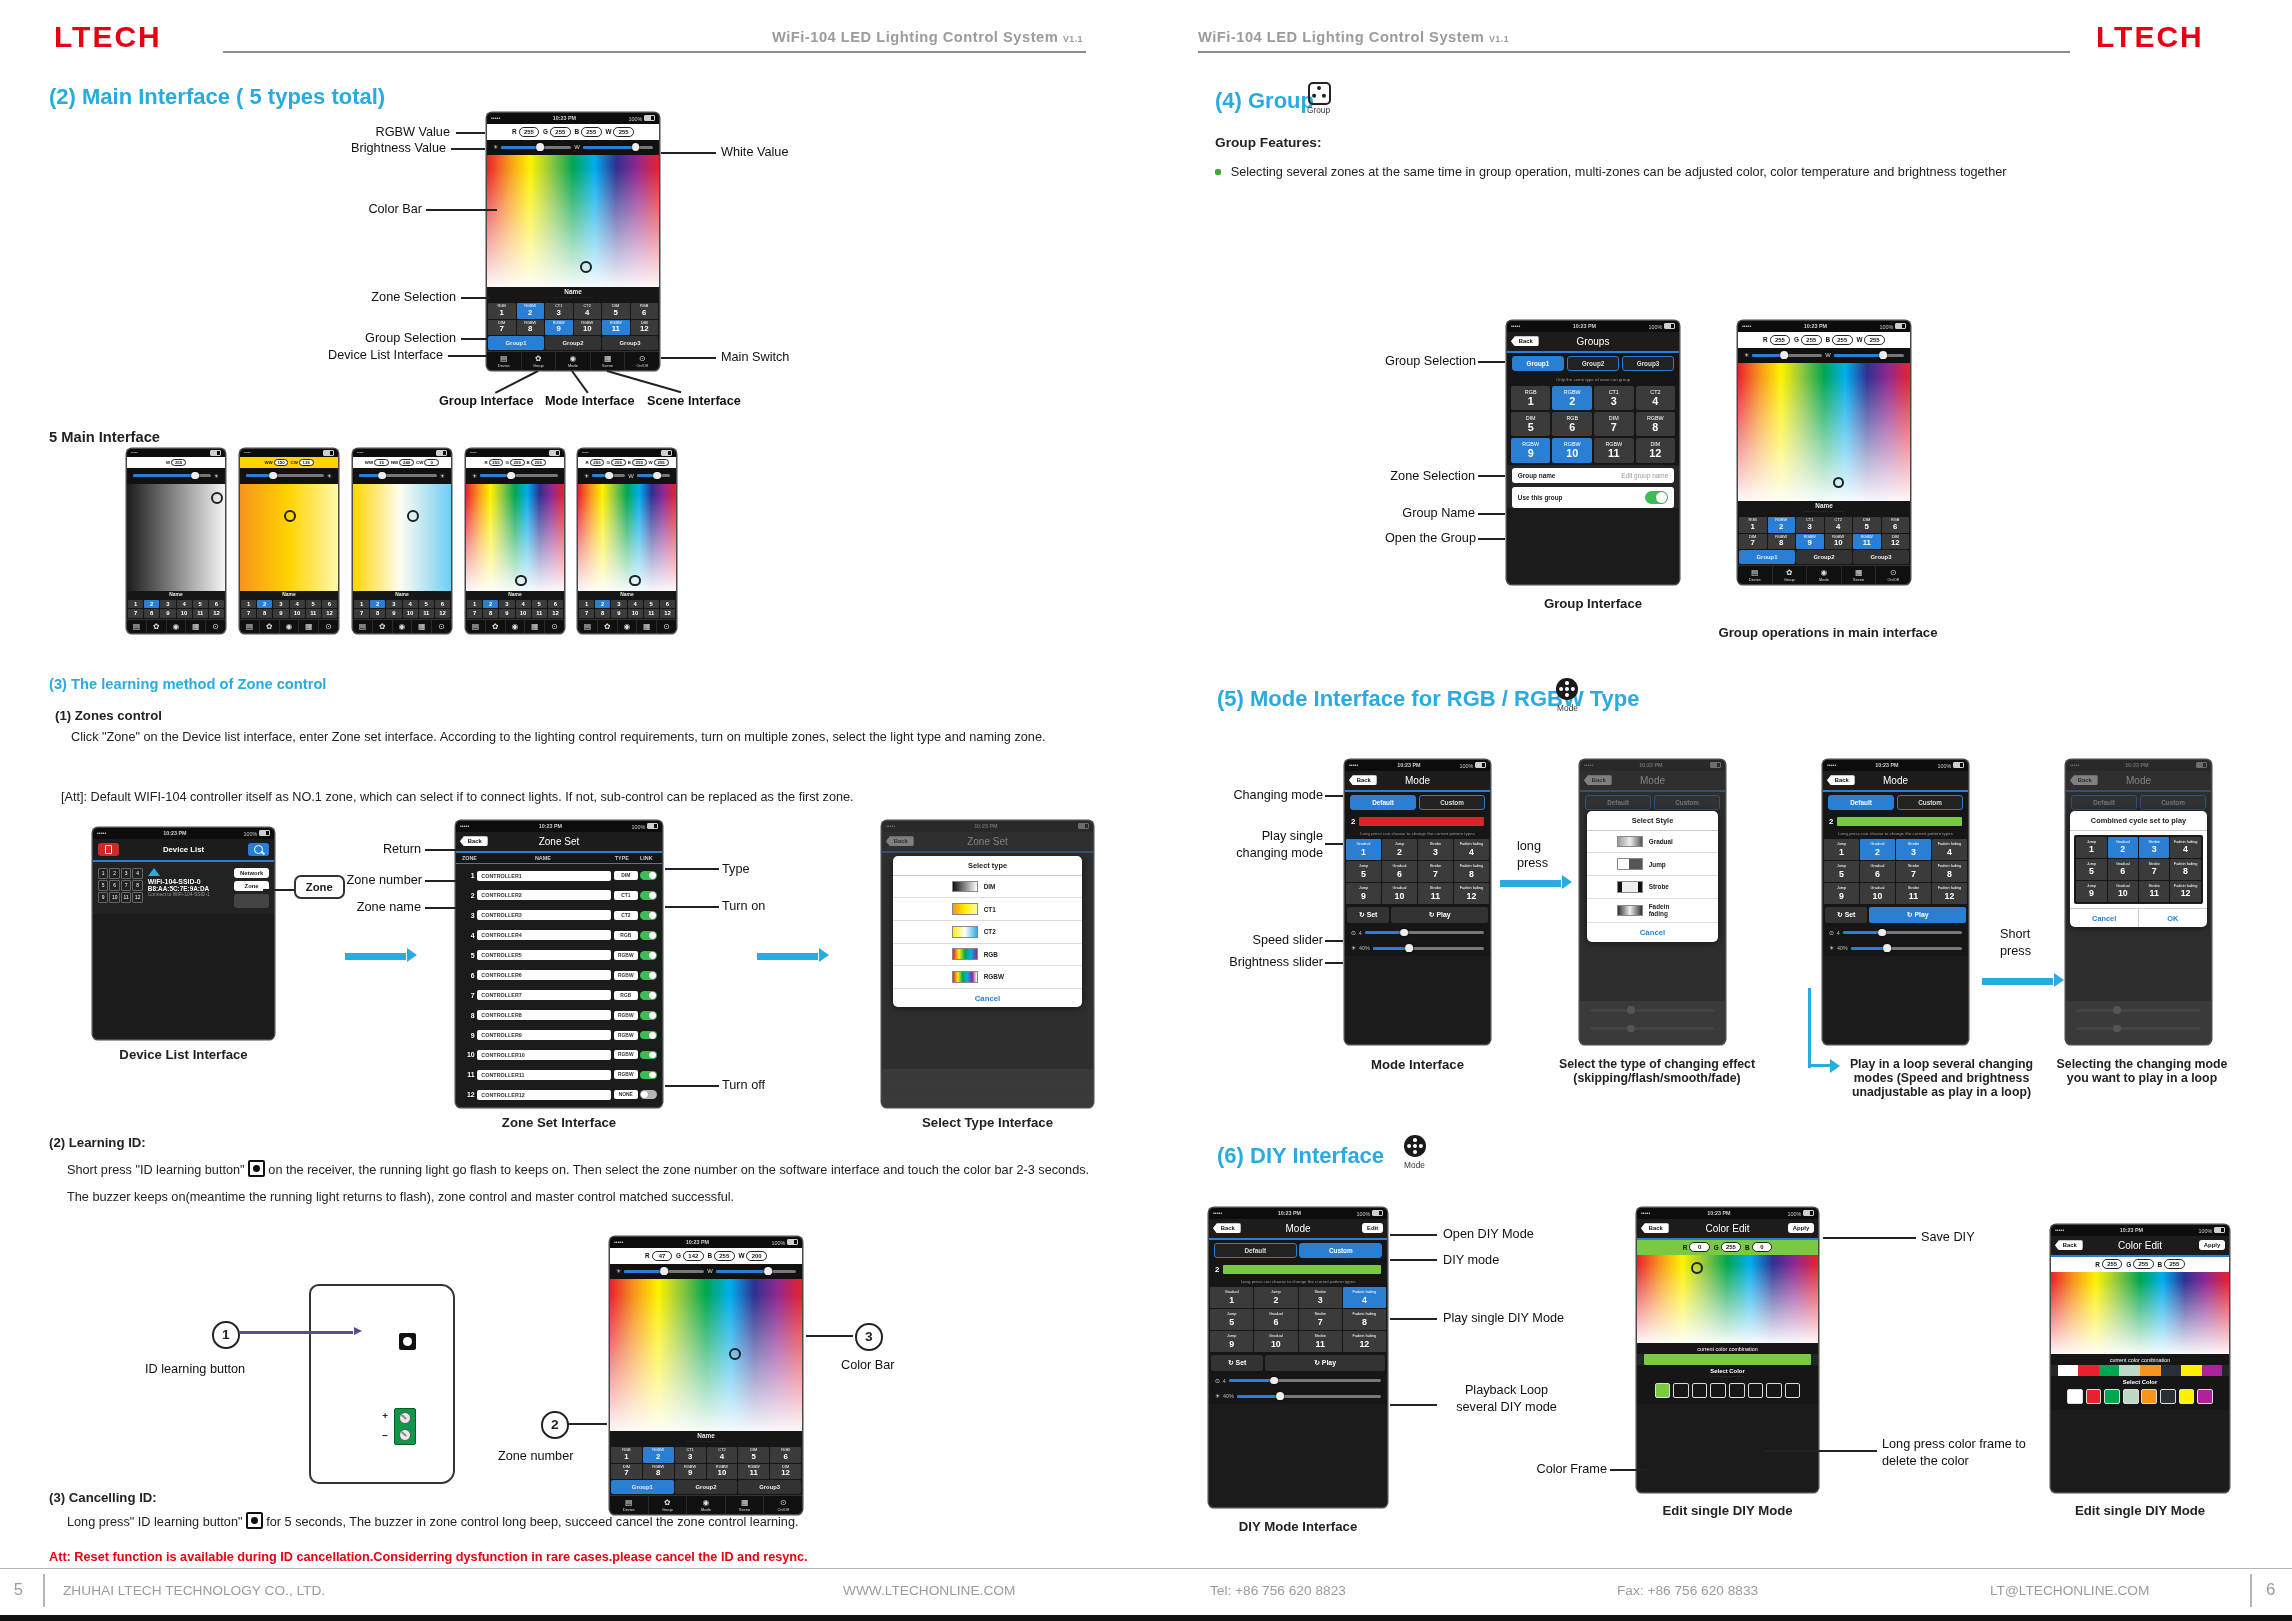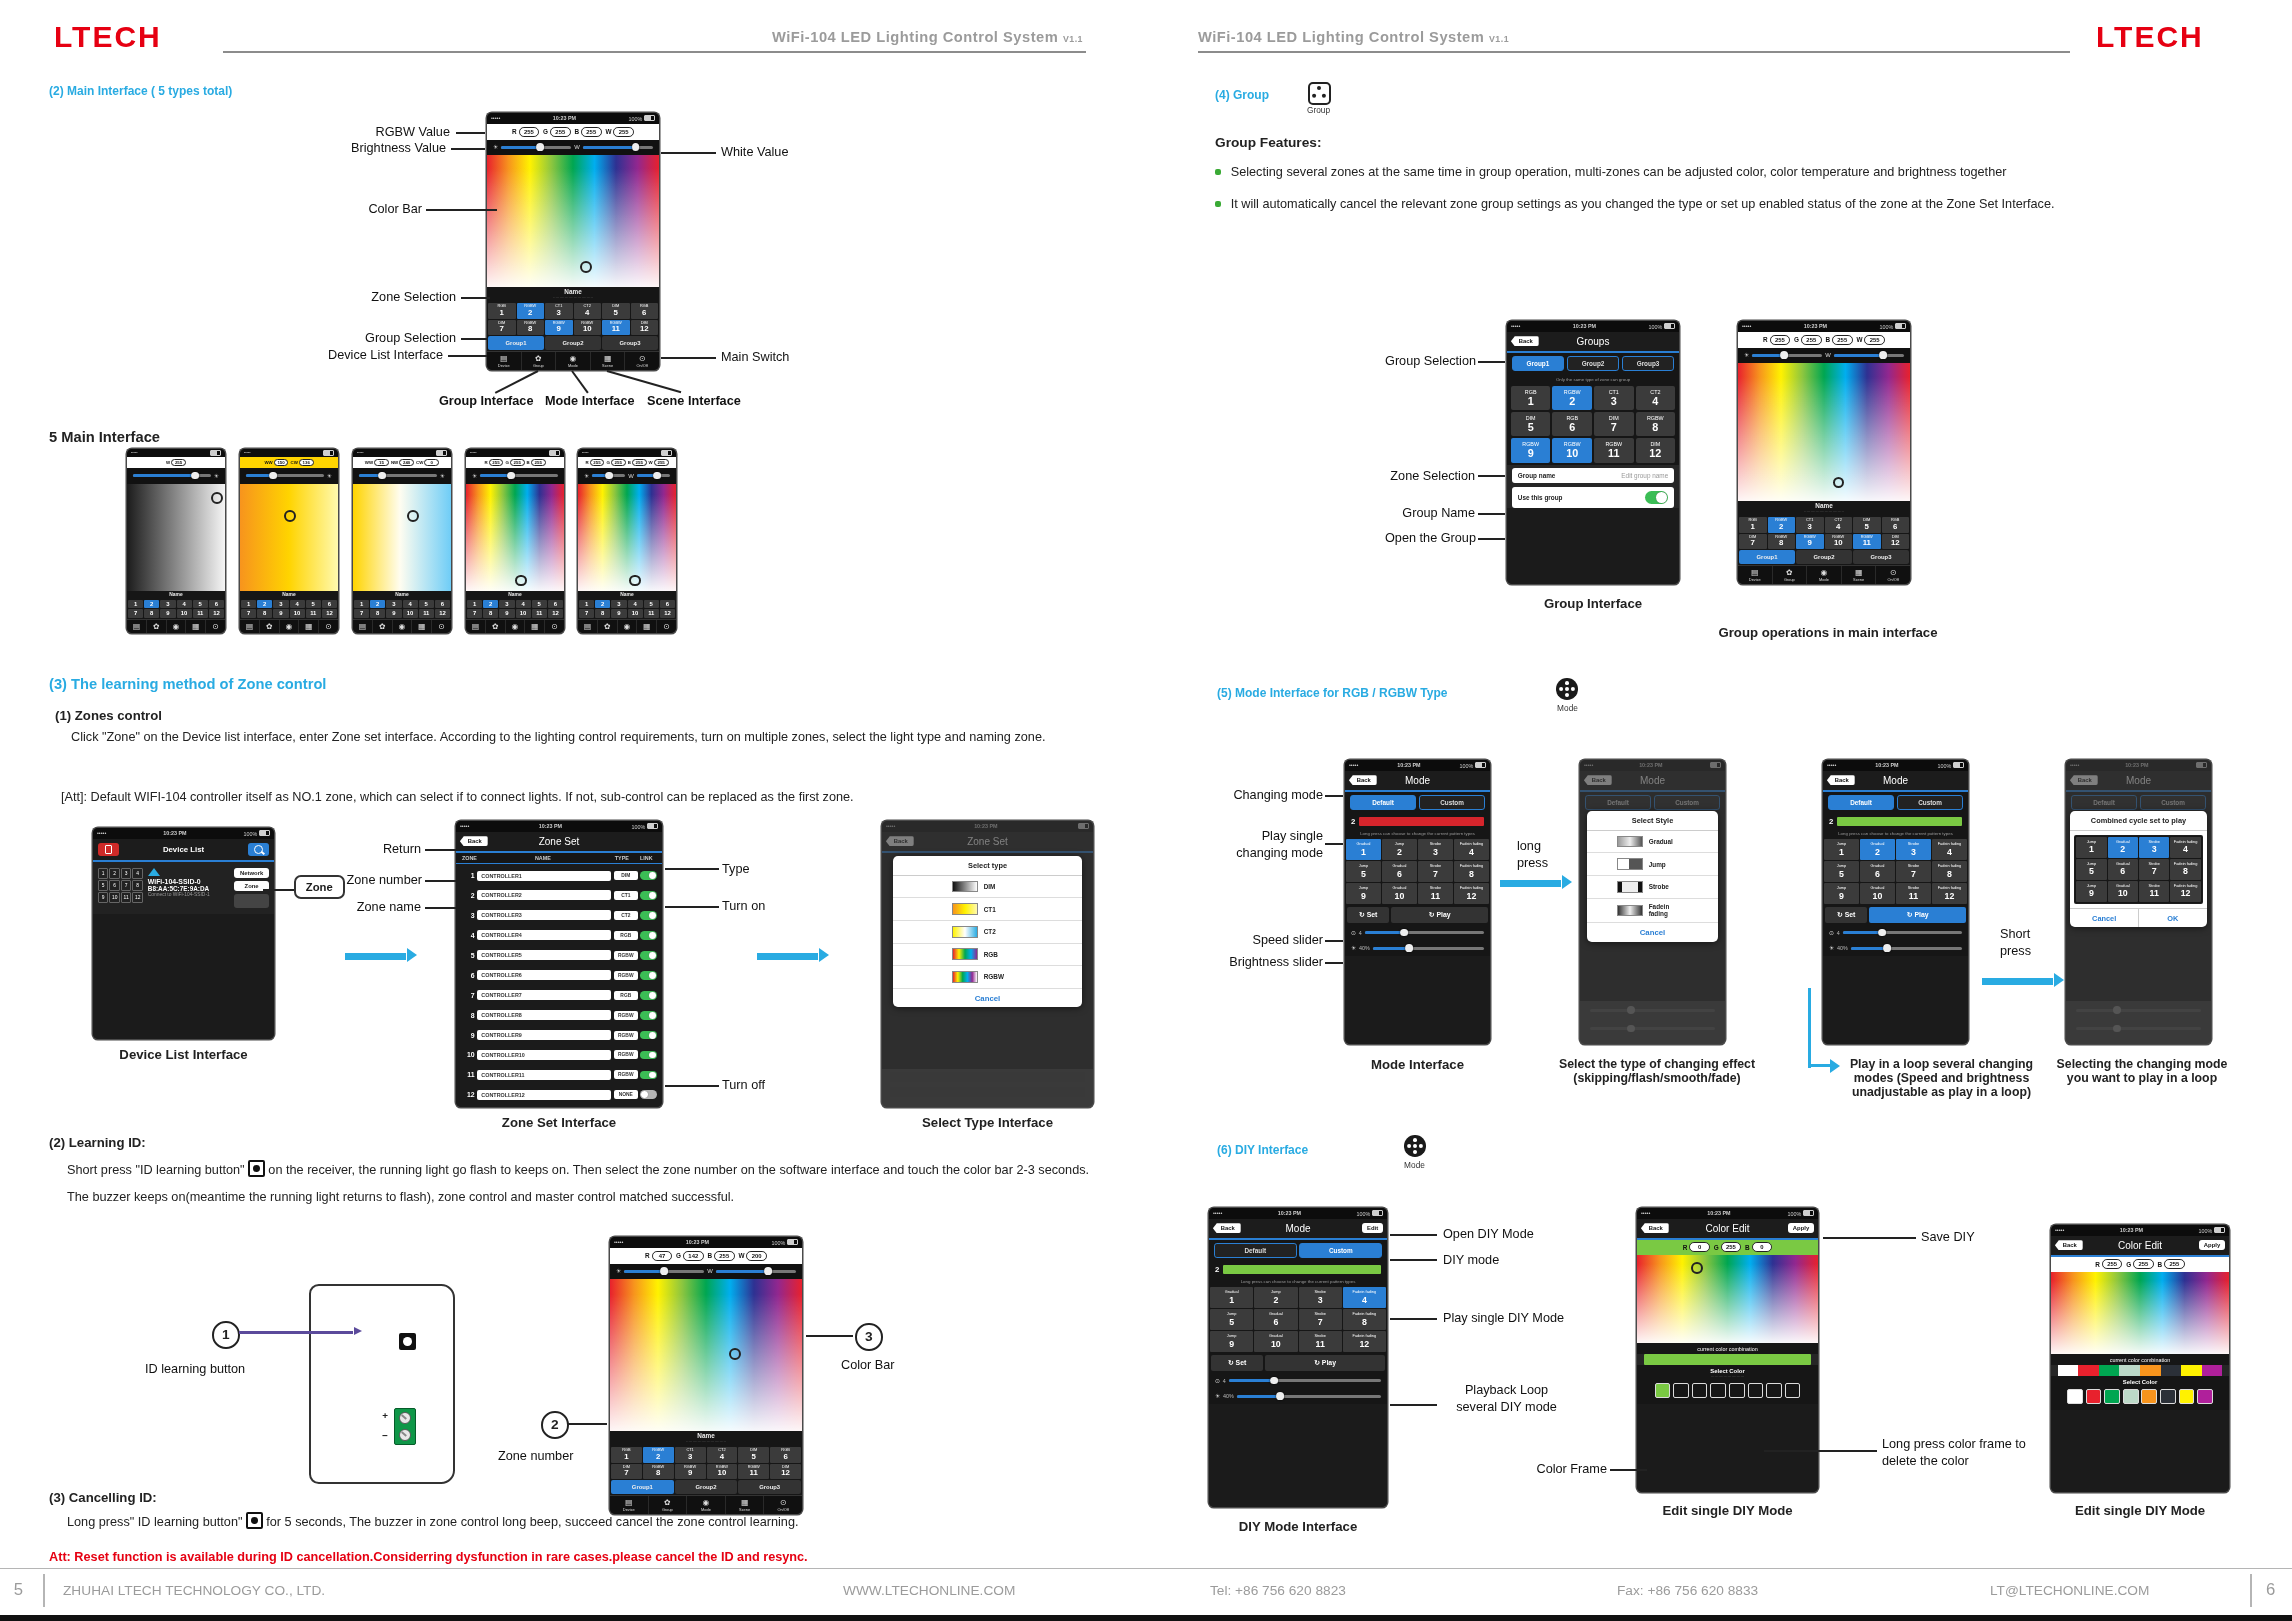--- a/index.html
+++ b/index.html
@@ -4,21 +4,21 @@
 <style>
   html,body{margin:0;padding:0}
   body{width:2293px;height:1621px;position:relative;background:#fff;
        font-family:"Liberation Sans",sans-serif;color:#1a1a1a;overflow:hidden}
   .abs{position:absolute}
   
   .logo{position:absolute;font-size:30px;font-weight:900;color:#e60012;letter-spacing:2px}
   .doctitle{position:absolute;font-size:14.7px;font-weight:bold;color:#9b9b9b;letter-spacing:0.5px;white-space:nowrap}
   .doctitle .ver{font-size:8.8px;font-weight:bold}
   .hline{position:absolute;height:2px;background:#8c8c8c}
-  .h-blue{position:absolute;color:#29abe2;font-weight:bold;font-size:12px;white-space:nowrap}
+  .h-blue{position:absolute;color:#29abe2;font-weight:bold;font-size:22px;white-space:nowrap}
   .h-black{position:absolute;color:#222;font-weight:bold;font-size:14.7px;white-space:nowrap}
   .sub-h{position:absolute;color:#222;font-weight:bold;font-size:13.2px;white-space:nowrap}
   .para{position:absolute;font-size:12.7px;line-height:2.1;color:#222}
   .red{color:#e60012}
   .lbl{position:absolute;font-size:12.7px;color:#111;white-space:nowrap}
   .lbl.r{text-align:right}
   .cap{position:absolute;font-weight:bold;font-size:13.2px;color:#222;text-align:center}
   .aline{position:absolute;height:2px;background:#222;transform-origin:0 50%}
   .gline{position:absolute;background:#b5b5b5}
   .ftxt{position:absolute;font-size:13.7px;color:#9b9b9b;white-space:nowrap}
@@ -1162,24 +1162,20 @@
 
 <div class="h-blue" style="left:1215px;top:88px">(4) Group</div>
 <div class="icon-group" style="left:1308px;top:82px"></div>
 <div class="icap" style="left:1300px;top:105px;width:37px">Group</div>
 <div class="h-black" style="left:1215px;top:135px;font-size:13.7px">Group Features:</div>
 <div class="abs" style="left:1215px;top:163px;width:1054px">
     <div class="bullet">
       <span class="bdot"></span>
       <span>Selecting several zones at the same time in group operation, multi-zones can be adjusted color, color temperature and brightness together</span>
     </div>
-    <div class="bullet">
-      <span class="bdot"></span>
-      <span>It will automatically cancel the relevant zone group settings as you changed the type or set up enabled status of the  zone at the Zone Set Interface.</span>
-    </div>
   </div>
 
 <div class="phone" style="left:1507px;top:321px;width:172px;height:263px">
   <div class="sbar">
       <span>•••••</span>
       <span class="ctr">10:23 PM</span>
       <span><span>100%</span><span class="batt"></span></span>
     </div>
   <div class="hdrbar">
     <span class="backchip">Back</span>

